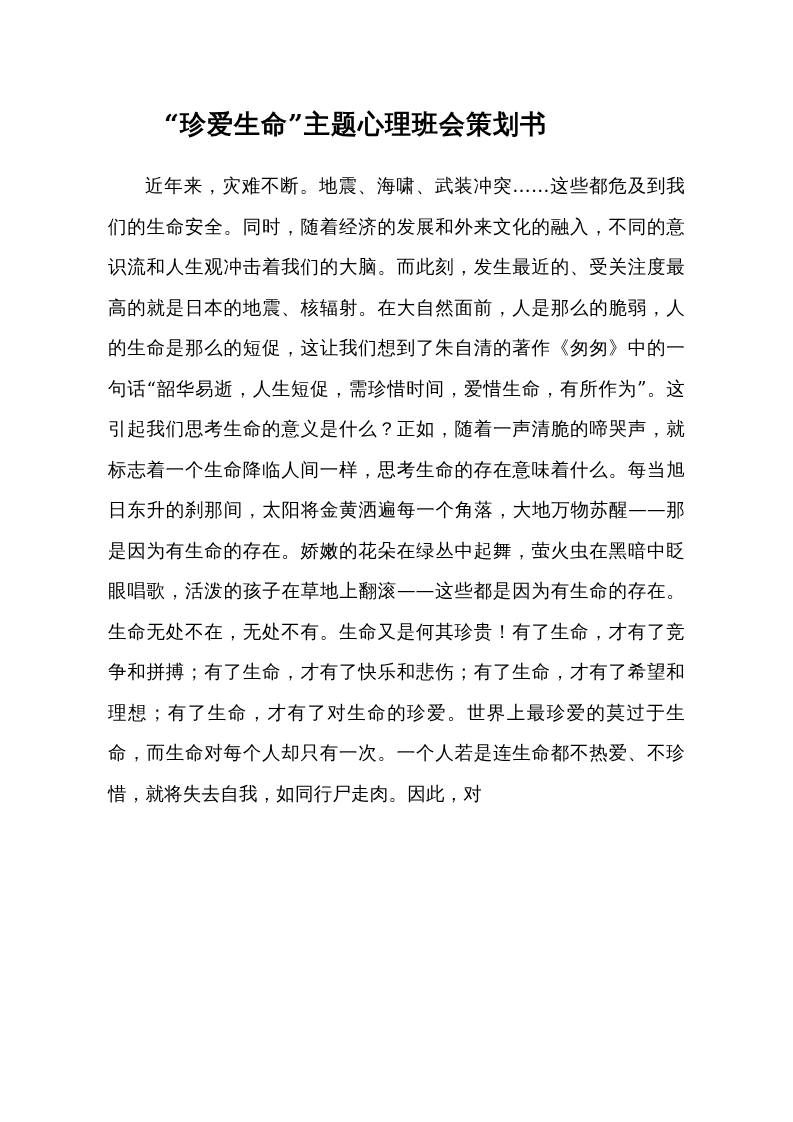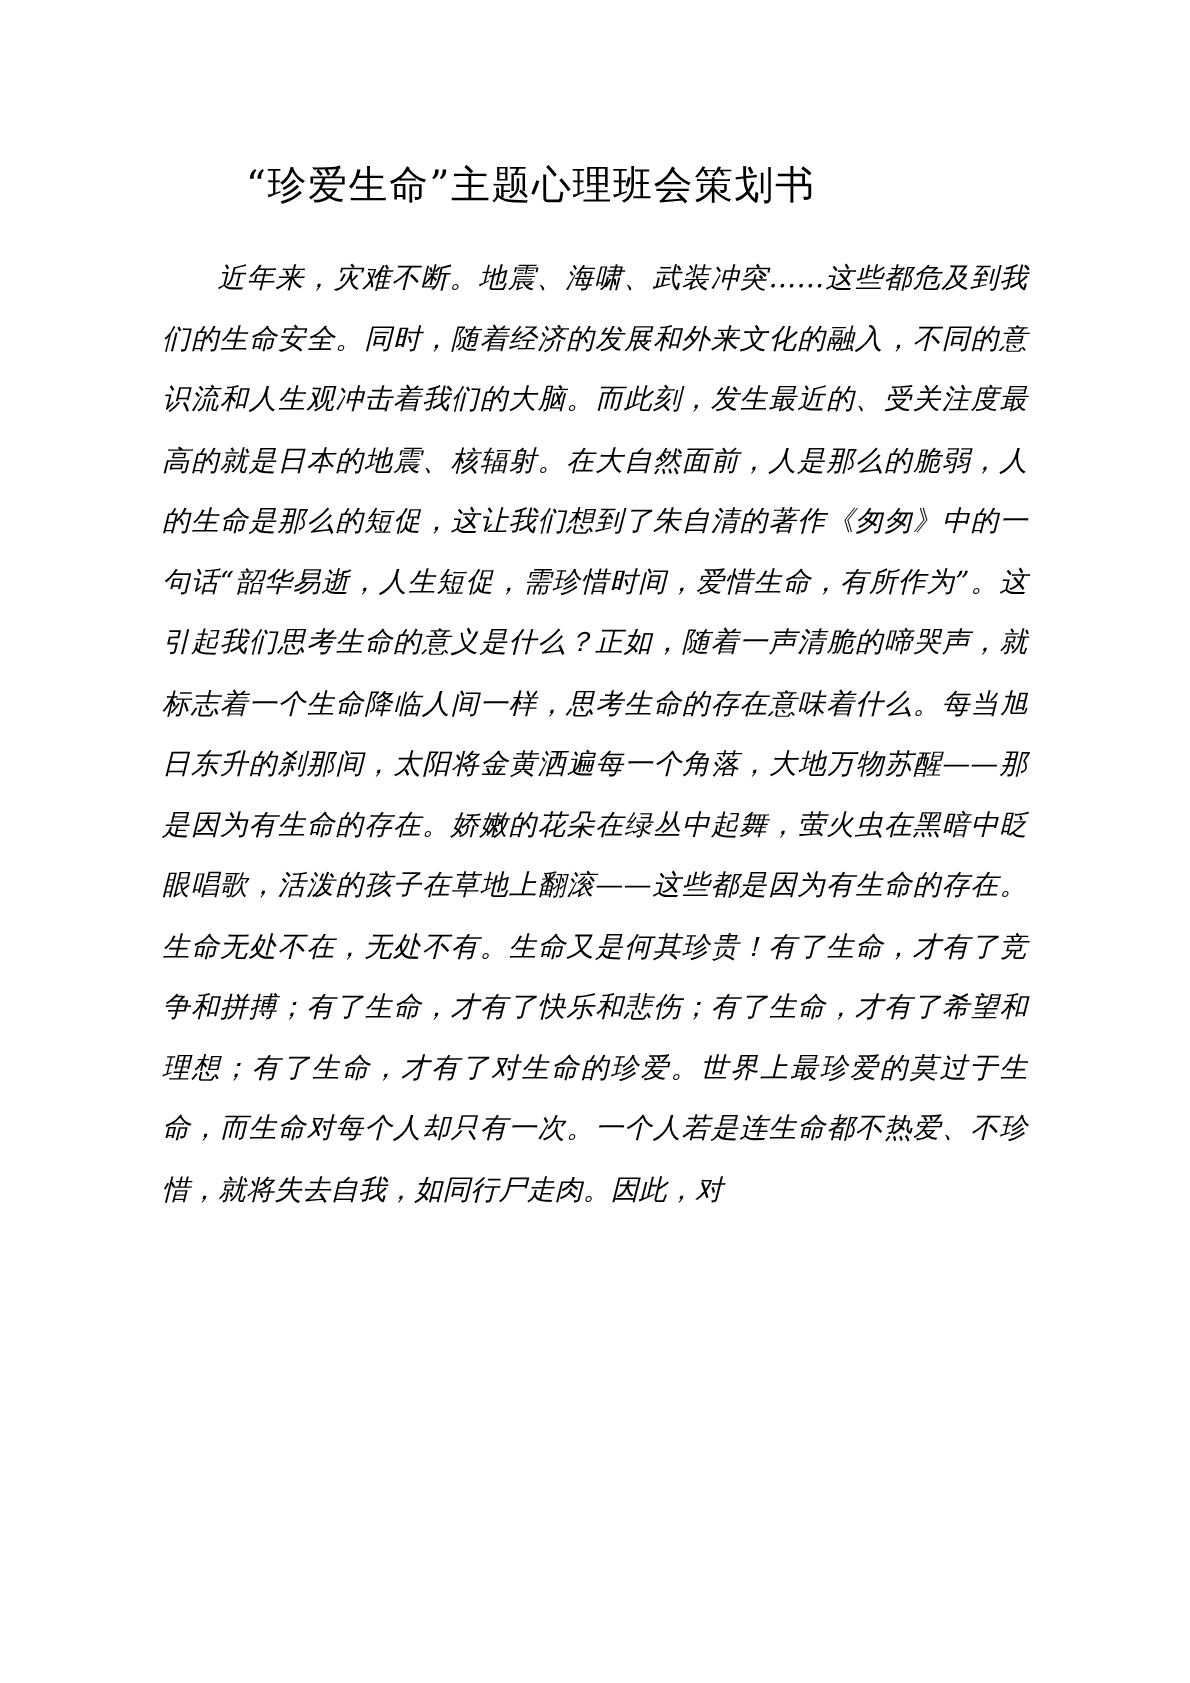--- a/index.html
+++ b/index.html
@@ -17,21 +17,21 @@
   .page {
     position: relative;
     width: 793px;
     height: 1122px;
     background: #ffffff;
     box-sizing: border-box;
     padding: 104px 108px 60px 108px;
   }
   .doc-title {
     font-family: "DejaVu Serif", "Liberation Serif", serif;
-    font-weight: normal;
+    font-weight: bold;
     font-size: 26px;
     line-height: 40px;
     letter-spacing: 1px;
     text-align: left;
     margin: 0 0 22px 56px;
     white-space: nowrap;
   }
   .subtitle {
     font-size: 16.5px;
     line-height: 30px;
@@ -45,21 +45,20 @@
     letter-spacing: 0.5px;
   }
   .body-para {
     font-size: 18.5px;
     line-height: 40.5px;
     text-align: justify;
     text-justify: inter-ideograph;
     text-indent: 2em;
     margin: 0;
     letter-spacing: 0.2px;
-    font-style: italic;
   }
 </style>
 </head>
 <body>
 
 <div class="page">
   <h1 class="doc-title">“珍爱生命”主题心理班会策划书</h1>
 
 
 

